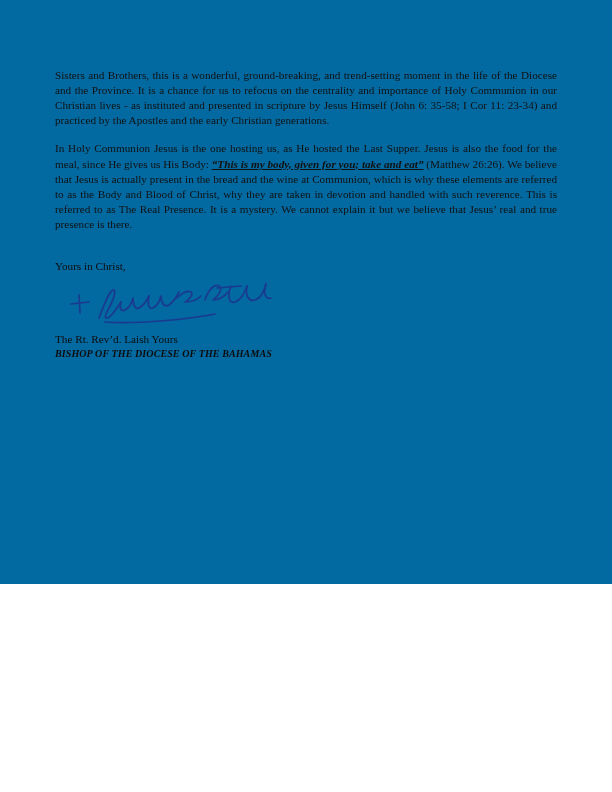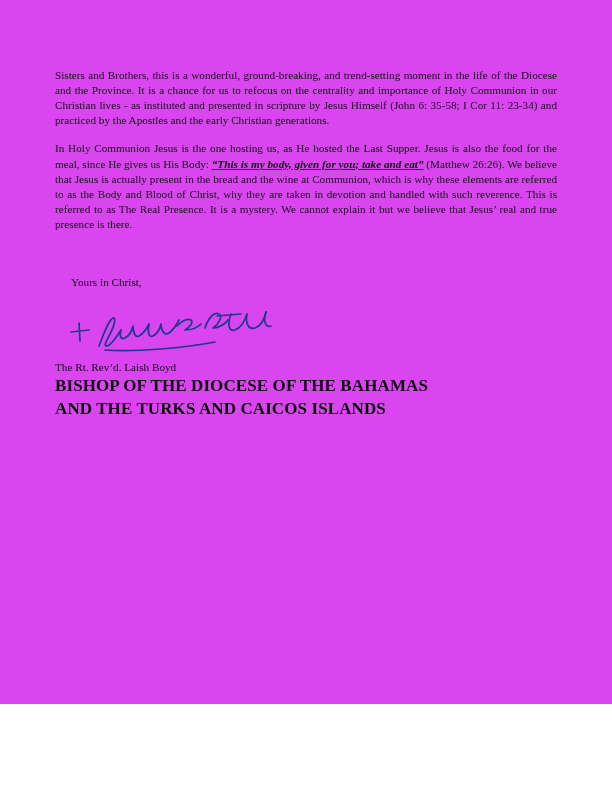--- a/index.html
+++ b/index.html
@@ -13,22 +13,22 @@
     font-family: "Liberation Serif", serif;
     color: #0d0d0d;
     position: relative;
     overflow: hidden;
   }
   .page {
     position: absolute;
     left: 0;
     top: 0;
     width: 612px;
-    height: 704px;
-    background: #d946ef;
+    height: 584px;
+    background: #0369a1;
   }
   .content {
     position: absolute;
     left: 55px;
     top: 68px;
     width: 502px;
   }
   p.para {
     margin: 0 0 13px 0;
     font-size: 11.2px;
@@ -37,21 +37,21 @@
     text-justify: inter-word;
     color: #111111;
   }
   .bold-italic {
     font-weight: bold;
     font-style: italic;
     text-decoration: underline;
   }
   .spacer-sm { height: 7px; }
   .closing {
-    margin: 16px;
+    margin: 0;
     font-size: 11.2px;
     line-height: 1.35;
   }
   .signature-block {
     position: relative;
     height: 52px;
     margin-top: 4px;
     margin-bottom: 2px;
   }
   .signature-svg {
@@ -59,24 +59,25 @@
     left: 10px;
     top: 0;
   }
   .signer-name {
     margin: 0;
     font-size: 11.2px;
     line-height: 1.35;
   }
   .signer-title {
     margin: 0;
-    font-size: 17px;
+    font-size: 10px;
     font-weight: bold;
     line-height: 1.35;
     letter-spacing: 0.1px;
+    font-style: italic;
   }
   .indent-para {
     padding-left: 18px;
   }
 </style>
 </head>
 <body>
 
 <div class="page">
   <div class="content">
@@ -109,18 +110,17 @@
           <path d="M140 22 C144 10, 150 6, 154 8 C158 10, 154 18, 148 22 C154 22, 160 18, 163 14"></path>
           <path d="M152 10 L176 8"></path>
           <path d="M166 8 C162 18, 164 26, 170 24 C176 22, 180 14, 182 8"></path>
           <path d="M182 8 C180 18, 184 24, 190 22 C196 20, 200 12, 201 6"></path>
           <path d="M201 6 C198 14, 200 22, 206 20"></path>
           <path d="M40 44 C70 46, 120 42, 150 36"></path>
         </g>
       </svg>
     </div>
 
-    <p class="signer-name">The Rt. Rev’d. Laish Boyd</p>
+    <p class="signer-name">The Rt. Rev’d. Laish Yours</p>
     <p class="signer-title">BISHOP OF THE DIOCESE OF THE BAHAMAS</p>
-    <p class="signer-title">AND THE TURKS AND CAICOS ISLANDS</p>
 
   </div>
 </div>
 
 </body></html>

